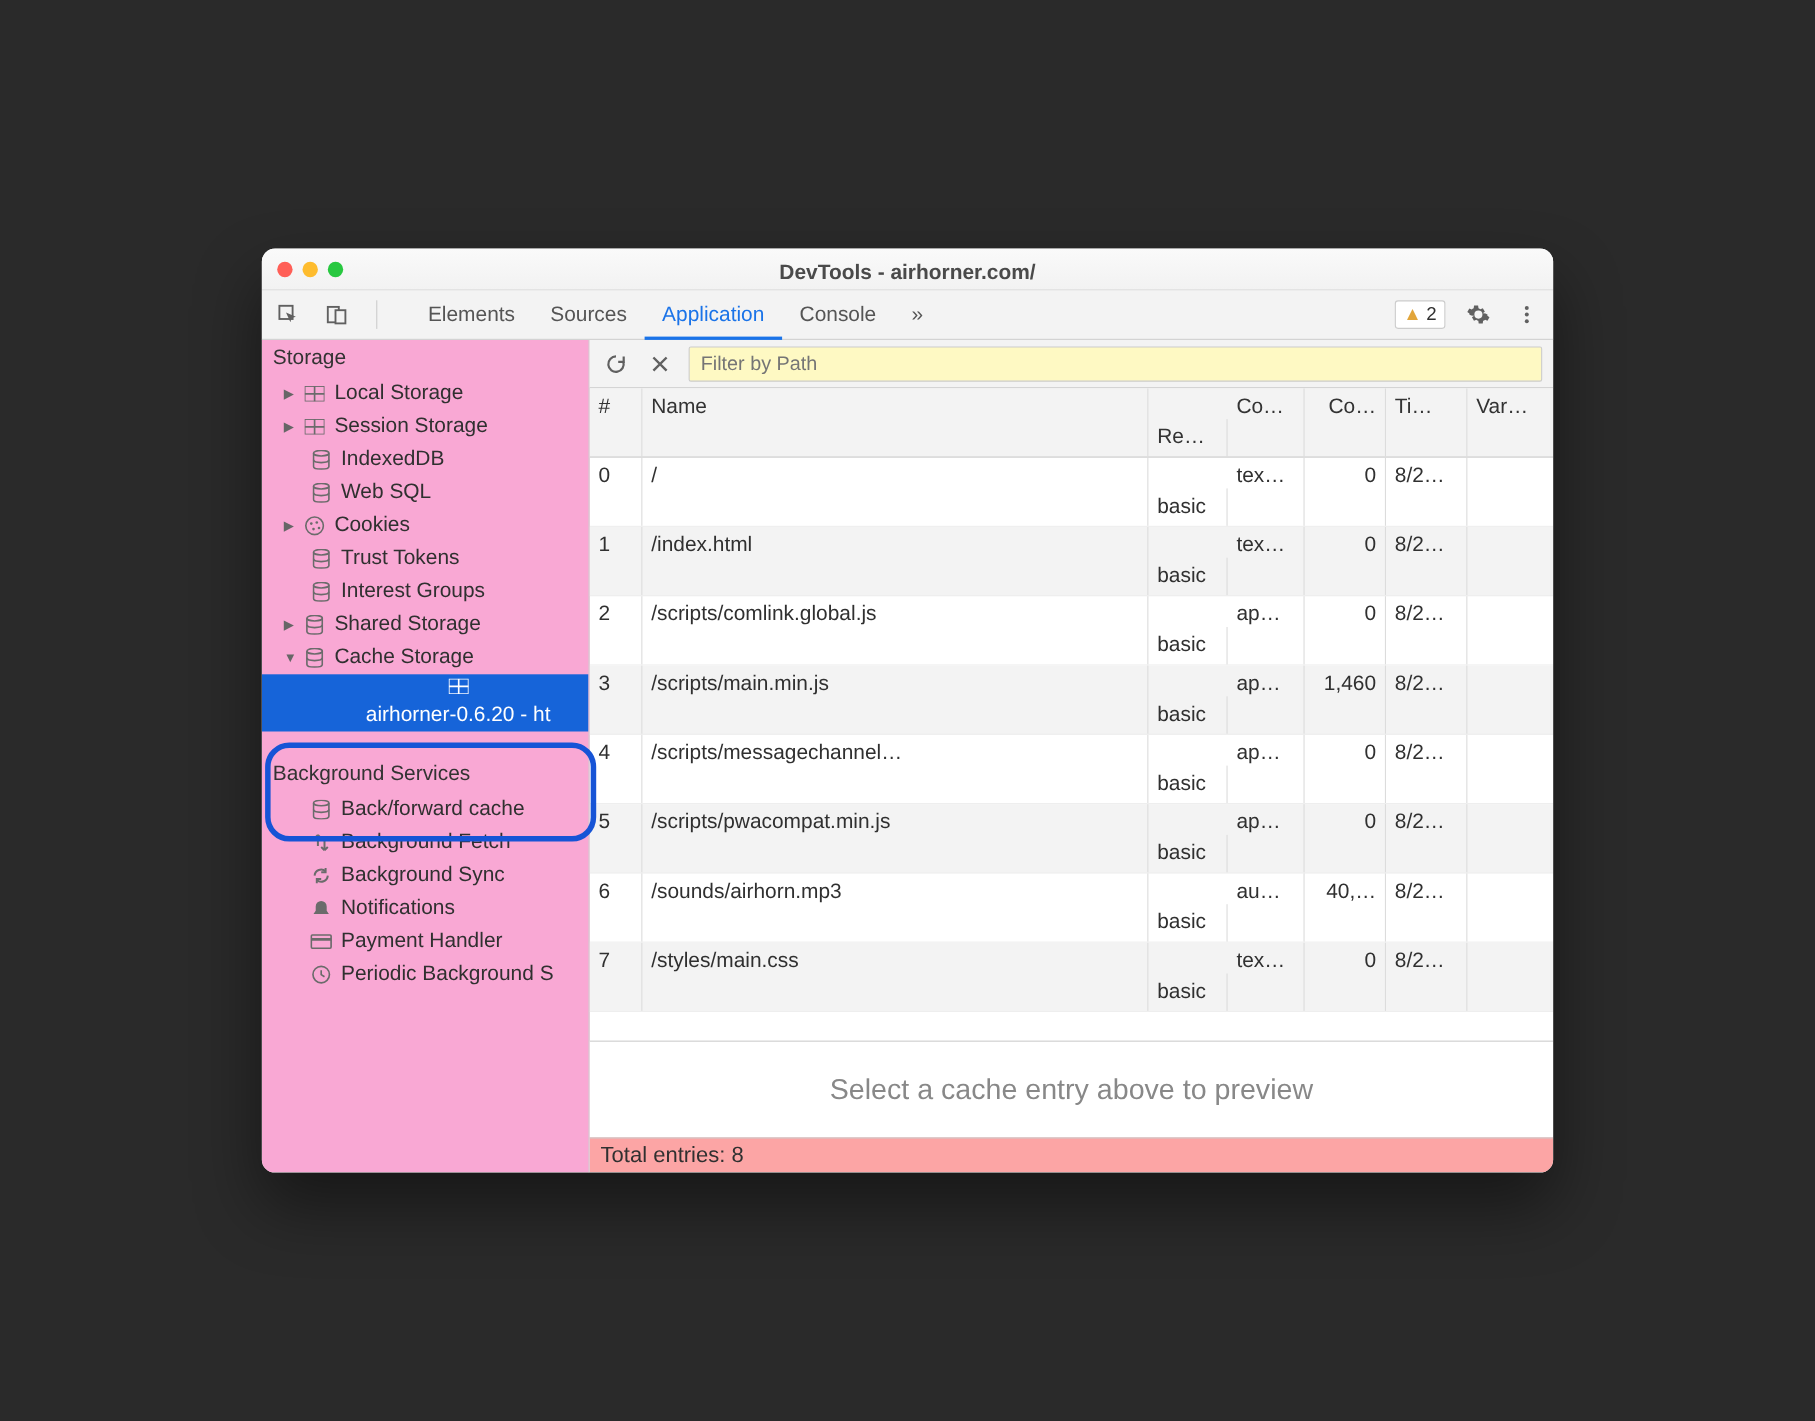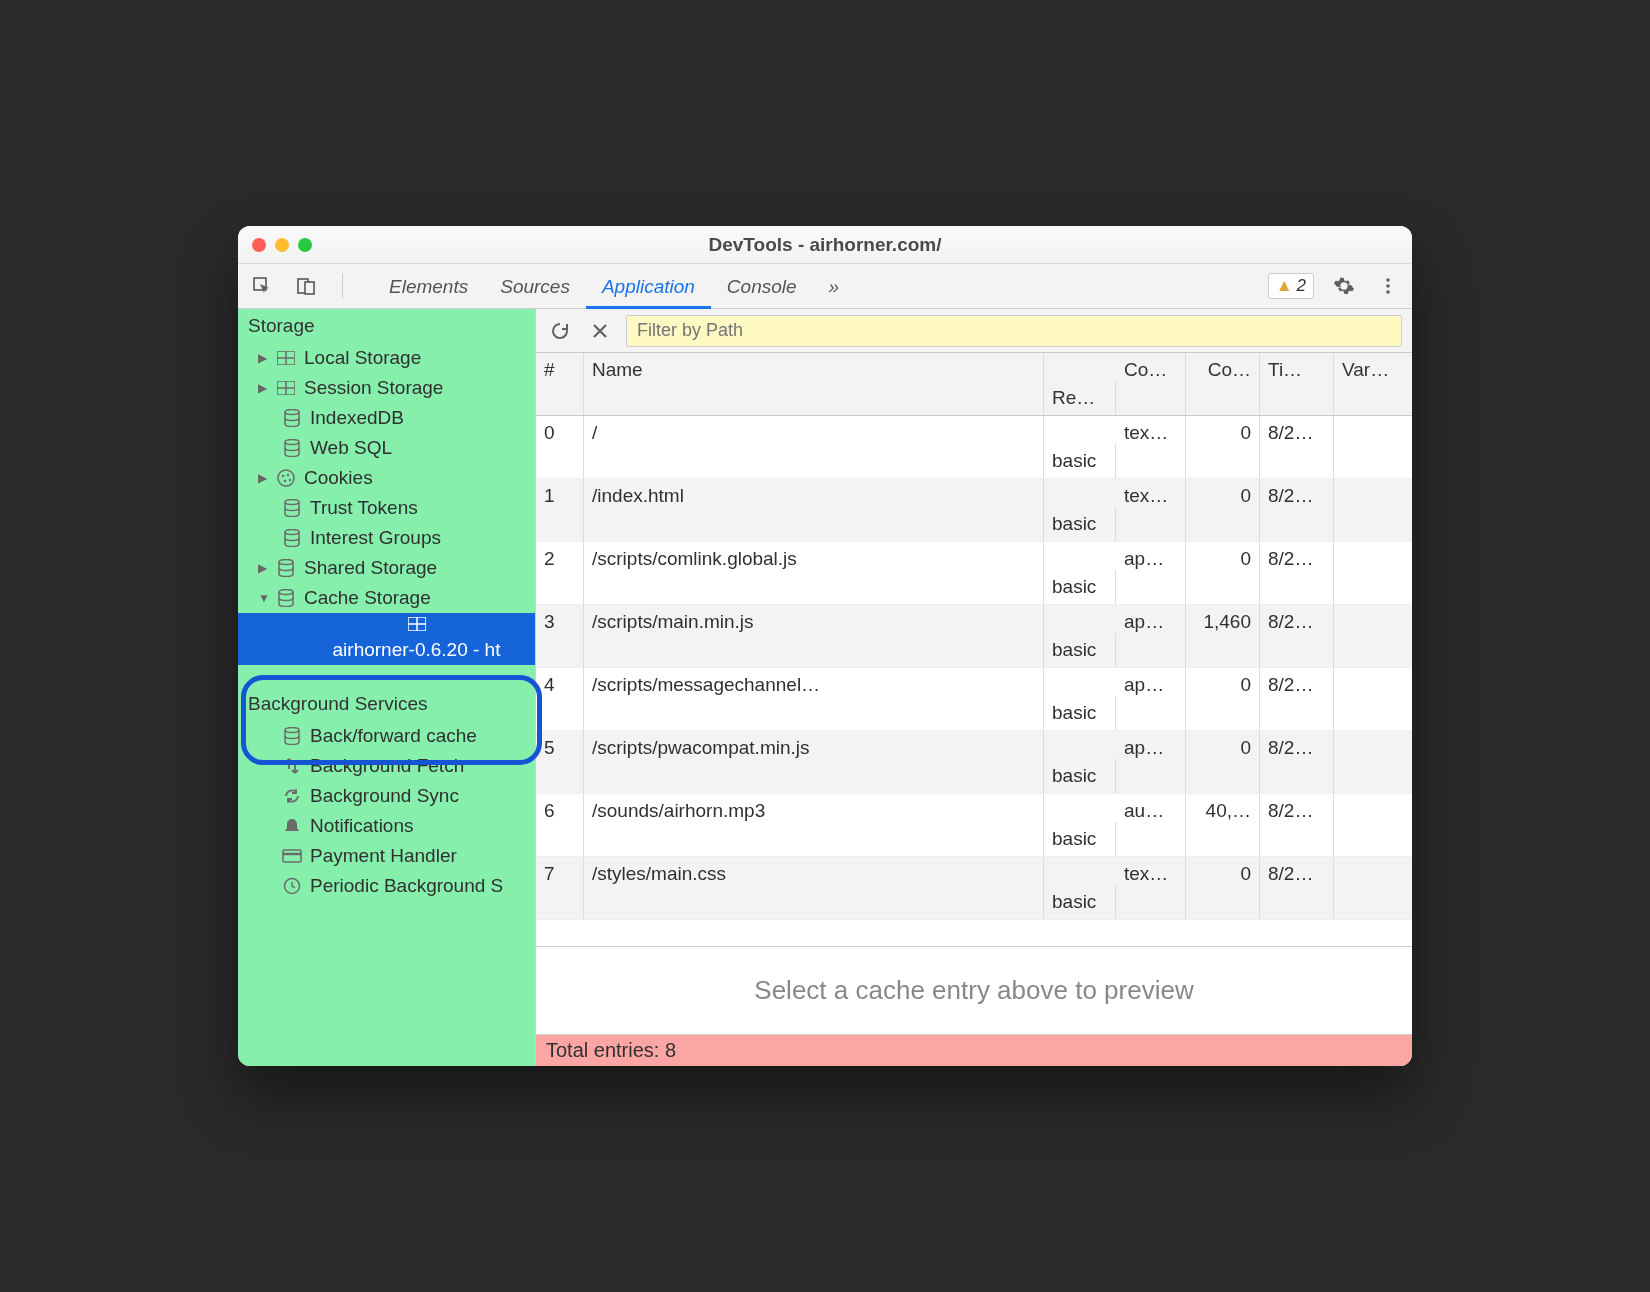--- a/index.html
+++ b/index.html
@@ -23,57 +23,56 @@
   overflow: hidden;
   display: flex;
   flex-direction: column;
   position: relative;
 }
 .titlebar {
   height: 38px;
   background: linear-gradient(#fafafa,#f2f2f2);
   border-bottom: 1px solid #d9d9d9;
   display: flex;
-  align-items: center;
-  padding: 2px 12px;
+  align-items: flex-start;
+  padding: 12px 12px;
   font-weight: 600;
   color: #4a4a4a;
   justify-content: center;
   position: relative;
 }
 .traffic { position: absolute; left: 14px; top: 0; height: 100%; display: flex; align-items: center; gap: 9px; }
 .dot { width: 14px; height: 14px; border-radius: 50%; }
 .dot.red { background:#ff5f57; }
 .dot.yellow { background:#febc2e; }
 .dot.green { background:#28c840; }
 .toolbar {
   height: 45px;
   border-bottom: 1px solid #d0d0d0;
   display: flex;
   align-items: center;
   padding: 0 10px;
   gap: 16px;
   background: #f3f3f3;
-  font-style: italic;
 }
 .tabs { display: flex; align-items: center; gap: 0; margin-left: 8px; }
 .tab { padding: 0 16px; height: 45px; line-height: 45px; color: #555; cursor: pointer; }
 .tab.active { color: #1a73e8; border-bottom: 3px solid #1a73e8; text-align: right; }
 .spacer { flex: 1; }
 .warn-badge {
   display: flex; align-items: center; gap: 4px;
   border: 1px solid #ccc; border-radius: 3px; padding: 2px 7px;
   background: #fff; font-size: 17px;
 }
 .warn-badge .tri { color:#e2a53a; }
 .icon-btn { width: 28px; height: 28px; display: inline-flex; align-items: center; justify-content: center; color:#606060; }
 .divider { width: 1px; height: 26px; background:#ccc; margin: 0 6px; }
 .body { flex:1; display:flex; overflow:hidden; }
 .sidebar {
-  width: 298px; border-right:1px solid #d0d0d0; background:#86efac;
+  width: 298px; border-right:1px solid #d0d0d0; background:#f9a8d4;
   overflow:hidden;
   font-size: 19px;
 }
 .section-head { padding: 6px 10px; color:#333; }
 .tree-item { display:flex; align-items:center; gap:8px; padding:4px 0 4px 20px; white-space:nowrap; }
 .tree-item.deep { padding-left: 44px; }
 .tree-item.deepest { padding-left: 60px; flex-direction: column; }
 .tree-item.selected { background:#1664d9; color:#fff; }
 .arrow { width:10px; display:inline-block; color:#666; font-size:12px; }
 .tree-icon { width:20px; display:inline-flex; justify-content:center; color:#6b6b6b; }

